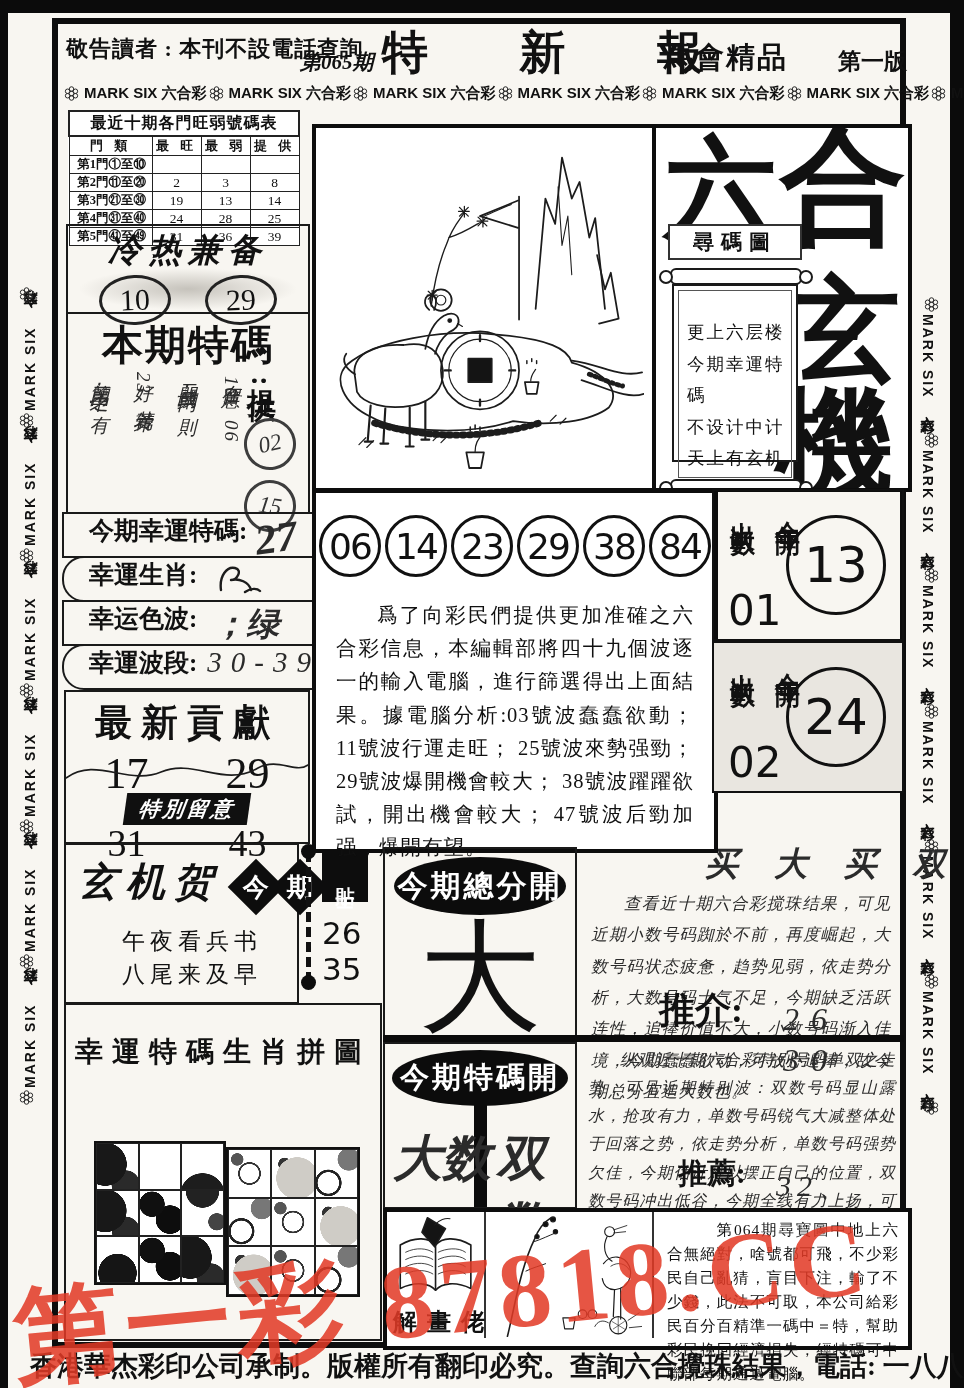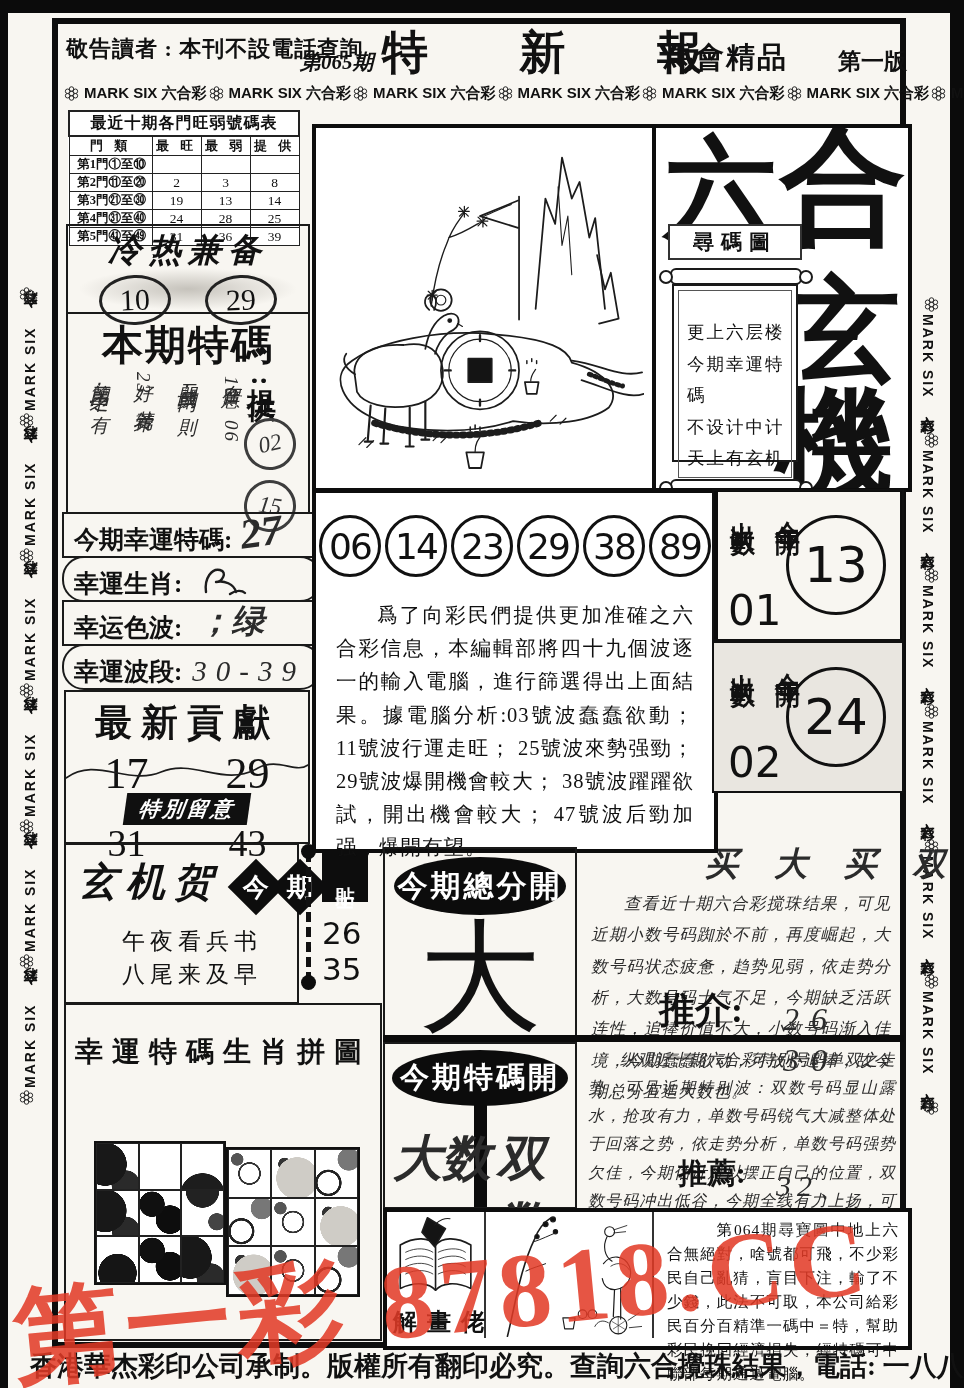--- a/index.html
+++ b/index.html
@@ -35,21 +35,21 @@
   #hot-table td.gate{text-align:center;padding-left:2px;font-size:12.5px;white-space:nowrap;font-weight:700}
   
   .brush{font-weight:800;font-style:italic}
   .oval-num{width:66px;height:44px;border:3px solid #222;border-radius:50%;display:inline-flex;
     align-items:center;justify-content:center;font-size:30px;margin:0 17px;transform:rotate(-2deg)}
   .hand{font-style:italic;color:#2b2b2b}
   .hw{writing-mode:vertical-rl;font-size:19px;line-height:2.05;letter-spacing:2px}
   .hw-col{margin:0 5px}
   .stamp{width:46px;height:46px;border:3px solid #3d3d3d;border-radius:50%;display:flex;align-items:center;
     justify-content:center;font-size:23px;font-style:italic;color:#333;transform:rotate(-12deg)}
-  .lrow{border:2px solid #1a1a1a;display:flex;align-items:flex-end;padding-left:10px;background:transparent}
+  .lrow{border:2px solid #1a1a1a;display:flex;align-items:flex-start;padding-left:25px;background:transparent}
   .lrow .lab{font-size:25px;font-weight:700;white-space:nowrap}
   .pill{border-radius:22px}
   .note-pill{display:inline-block;background:#101010;color:#fff;font-size:21px;font-weight:700;font-style:italic;
     padding:2px 14px;transform:skewX(-8deg);letter-spacing:3px}
   .diamond{width:40px;height:40px;background:#0d0d0d;display:inline-flex;align-items:center;justify-content:center;
     transform:rotate(45deg);margin:0 2px}
   .diamond span{transform:rotate(-45deg);color:#fff;font-size:26px;font-weight:800}
   .dash{border-left:5px dashed #111}
   .dash::before,.dash::after{content:"";position:absolute;left:-10px;width:15px;height:15px;border-radius:50%;background:#0d0d0d}
   .dash::before{top:-8px}.dash::after{bottom:-8px}
@@ -588,21 +588,21 @@
   </div>
 
   <div class="abs" style="left:577px;top:790px;width:327px;height:247px">
     <div class="hand" style="position:absolute;left:128px;top:52px;font-size:33px;font-weight:700;letter-spacing:14px;white-space:nowrap">买 大 买 双</div>
     <div class="hand para" style="position:absolute;left:14px;top:98px;width:300px;font-size:16.5px;line-height:1.9;text-indent:2em">查看近十期六合彩搅珠结果，可见近期小数号码踟於不前，再度崛起，大数号码状态疲惫，趋势见弱，依走势分析，大数号码士气不足，今期缺乏活跃连性，追捧价值不大，小数号码渐入佳境，今期蠢蠢欲动，可放心追捧，故今期总分宜追大数也。</div>
     <span style="position:absolute;left:82px;top:196px;font-size:36px;font-weight:800">推介:</span>
     <span class="hand" style="position:absolute;left:206px;top:208px;font-size:32px;letter-spacing:12px">26　30</span>
   </div>
 
   <div class="abs box4" style="left:312px;top:489px;width:398px;height:356px">
-    <div id="analysis-balls" style="text-align:center;margin-top:22px"><span class="aball">06</span><span class="aball">14</span><span class="aball">23</span><span class="aball">29</span><span class="aball">38</span><span class="aball">89</span></div>
+    <div id="analysis-balls" style="text-align:center;margin-top:22px"><span class="aball">06</span><span class="aball">14</span><span class="aball">23</span><span class="aball">29</span><span class="aball">38</span><span class="aball">84</span></div>
     <div class="para" style="margin:22px 20px 0 20px;font-size:20.5px;line-height:1.62;text-indent:2em">爲了向彩民們提供更加准確之六合彩信息，本編輯部將四十九個波逐一的輸入電腦，進行篩選得出上面結果。據電腦分析:03號波蠢蠢欲動； 11號波行運走旺； 25號波來勢强勁；29號波爆開機會較大； 38號波躍躍欲試，開出機會較大； 47號波后勁加强，爆開有望。</div>
   </div>
 
   <div id="freq" class="abs" style="left:712px;top:489px;width:192px">
       <div class="fcell">
         <div class="flabels">
           <span class="vrl">出次數</span>
           <span class="vrl">今年開</span>
         </div>
         <div class="fcode">01</div>

